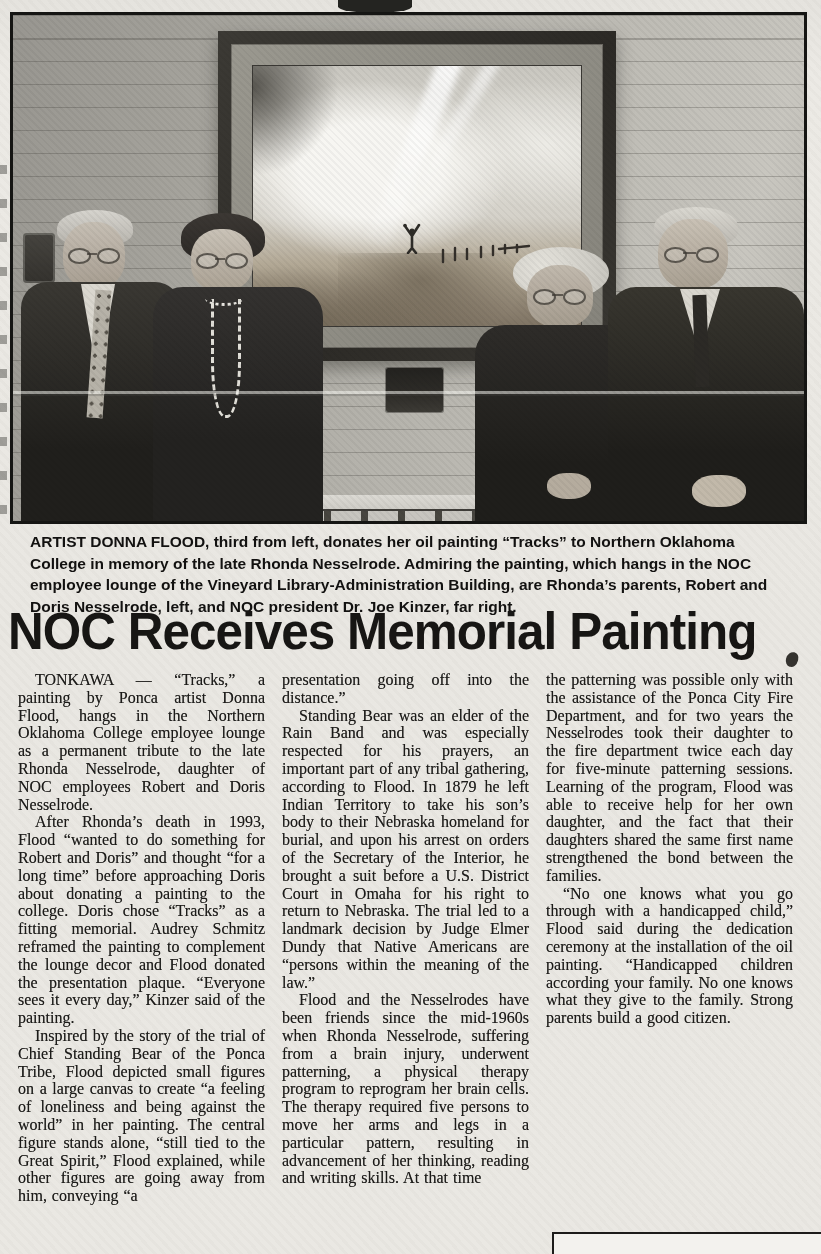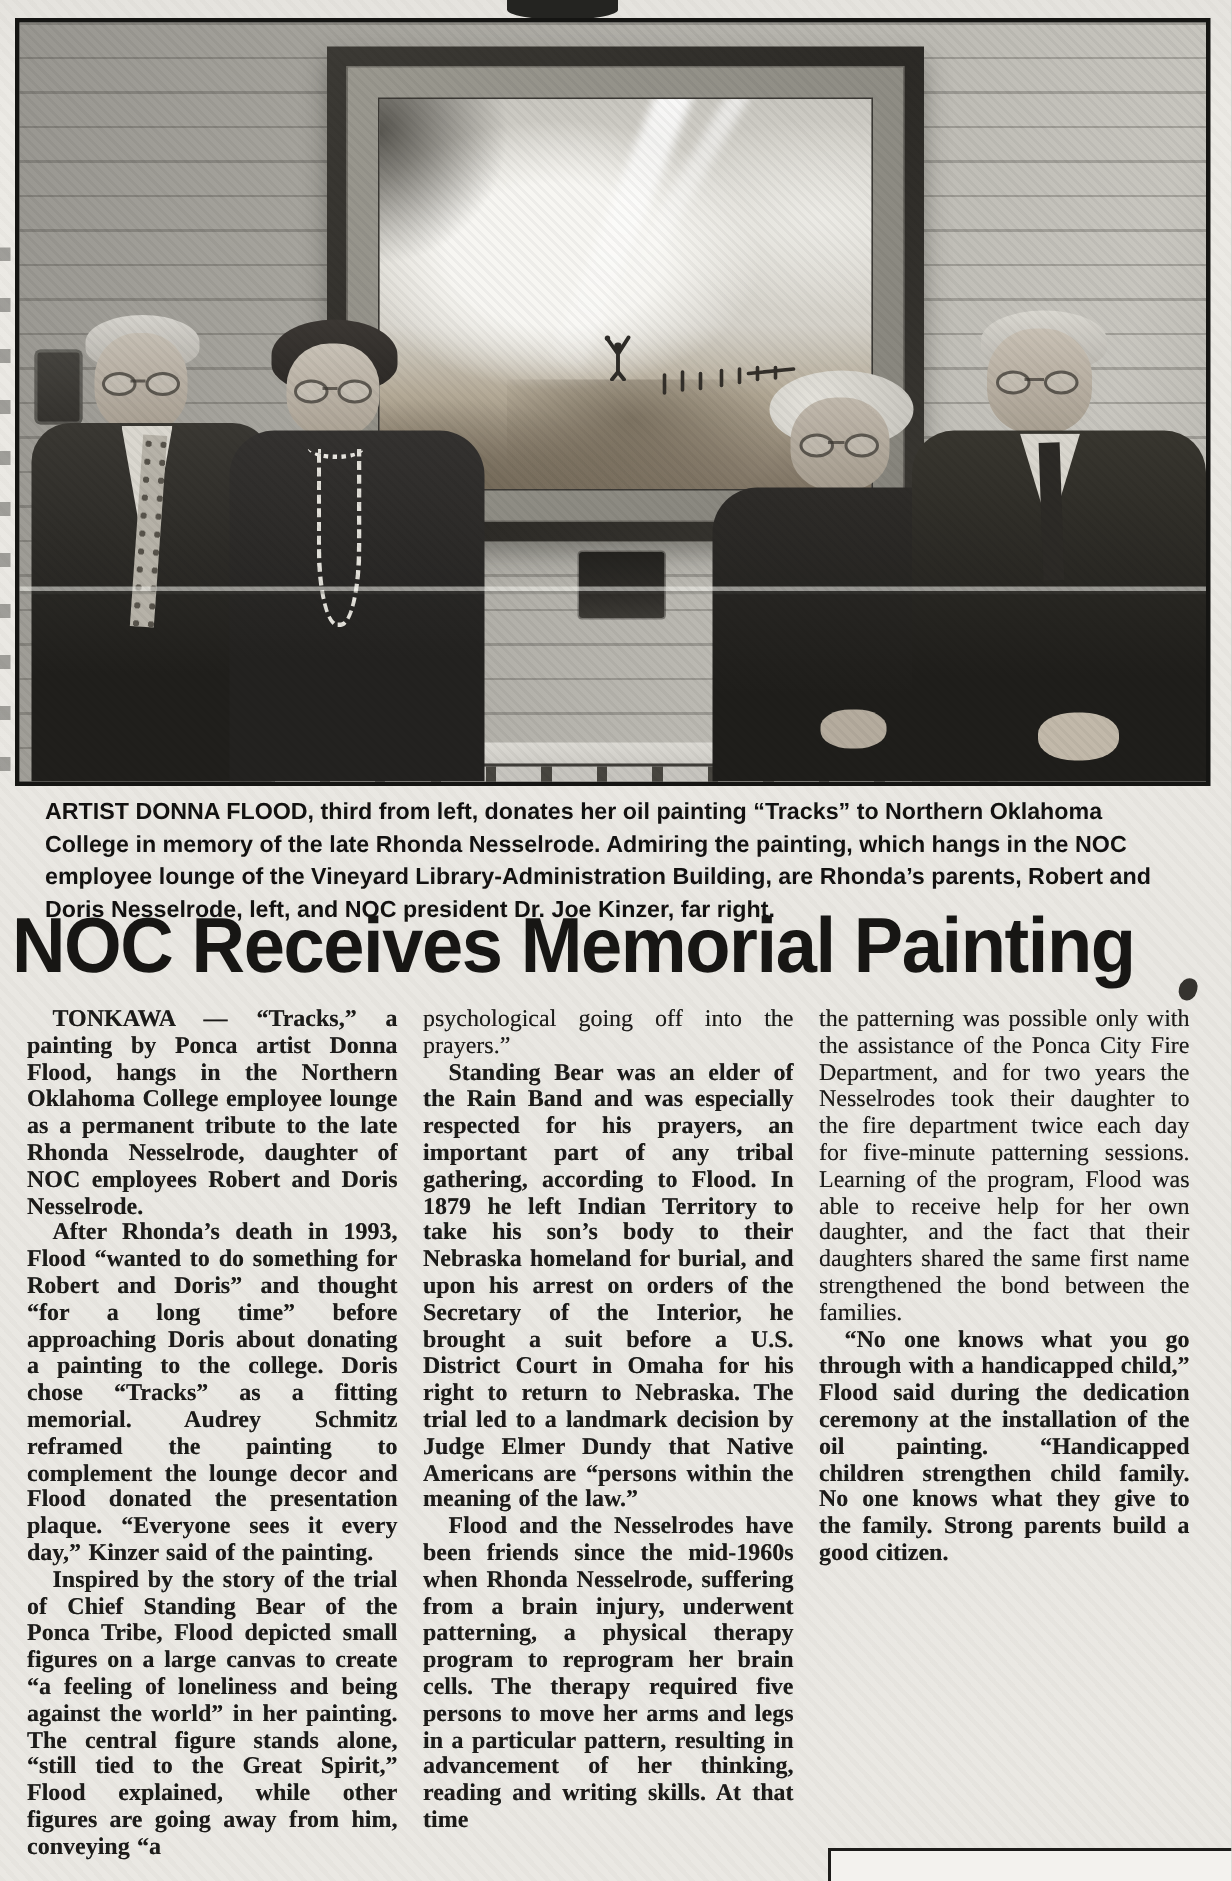--- a/index.html
+++ b/index.html
@@ -89,21 +89,21 @@
   }
   
   .columns{
     position:absolute;left:18px;top:671px;width:775px;height:583px;
     display:flex;gap:17px;overflow:hidden;
   }
   .col{flex:1 1 0;text-align:justify;font-size:16px;line-height:17.8px;
     hyphens:auto;-webkit-hyphens:auto;word-spacing:.06em;
     text-shadow:0 0 .4px rgba(28,27,25,.55);}
   .col p{margin:0;}
-  .col p.indent{text-indent:17px;font-weight:bold;}
+  .col p.indent{text-indent:17px;}
   .col p.noindent{text-indent:0;}
   
   .bottom-box{position:absolute;left:552px;top:1232px;width:280px;height:30px;
     border:2.5px solid #1d1c1a;background:#f3f2ee;}
 </style>
 </head>
 <body>
 
 <div class="page">
 
@@ -198,25 +198,25 @@
 
   <h1 class="headline" style="margin:0;">NOC Receives Memorial Painting</h1>
 
   <div class="columns">
     <div class="col">
         <p class="indent">TONKAWA — “Tracks,” a painting by Ponca artist Donna Flood, hangs in the Northern Oklahoma College employee lounge as a permanent tribute to the late Rhonda Nesselrode, daughter of NOC employees Robert and Doris Nesselrode.</p>
         <p class="indent">After Rhonda’s death in 1993, Flood “wanted to do something for Robert and Doris” and thought “for a long time” before approaching Doris about donating a painting to the college. Doris chose “Tracks” as a fitting memorial. Audrey Schmitz reframed the painting to complement the lounge decor and Flood donated the presentation plaque. “Everyone sees it every day,” Kinzer said of the painting.</p>
         <p class="indent">Inspired by the story of the trial of Chief Standing Bear of the Ponca Tribe, Flood depicted small figures on a large canvas to create “a feeling of loneliness and being against the world” in her painting. The central figure stands alone, “still tied to the Great Spirit,” Flood explained, while other figures are going away from him, conveying “a</p>
       </div>
     <div class="col">
-        <p class="noindent">psychological going off into the prayers.”</p>
+        <p class="noindent">presentation going off into the distance.”</p>
         <p class="indent">Standing Bear was an elder of the Rain Band and was especially respected for his prayers, an important part of any tribal gathering, according to Flood. In 1879 he left Indian Territory to take his son’s body to their Nebraska homeland for burial, and upon his arrest on orders of the Secretary of the Interior, he brought a suit before a U.S. District Court in Omaha for his right to return to Nebraska. The trial led to a landmark decision by Judge Elmer Dundy that Native Americans are “persons within the meaning of the law.”</p>
         <p class="indent">Flood and the Nesselrodes have been friends since the mid-1960s when Rhonda Nesselrode, suffering from a brain injury, underwent patterning, a physical therapy program to reprogram her brain cells. The therapy required five persons to move her arms and legs in a particular pattern, resulting in advancement of her thinking, reading and writing skills. At that time</p>
       </div>
     <div class="col">
         <p class="noindent">the patterning was possible only with the assistance of the Ponca City Fire Department, and for two years the Nesselrodes took their daughter to the fire department twice each day for five-minute patterning sessions. Learning of the program, Flood was able to receive help for her own daughter, and the fact that their daughters shared the same first name strengthened the bond between the families.</p>
-        <p class="indent">“No one knows what you go through with a handicapped child,” Flood said during the dedication ceremony at the installation of the oil painting. “Handicapped children strengthen child family. No one knows what they give to the family. Strong parents build a good citizen.</p>
+        <p class="indent">“No one knows what you go through with a handicapped child,” Flood said during the dedication ceremony at the installation of the oil painting. “Handicapped children according your family. No one knows what they give to the family. Strong parents build a good citizen.</p>
       </div>
   </div>
 
   <div class="bottom-box"></div>
 
 </div>
 
 </body></html>

